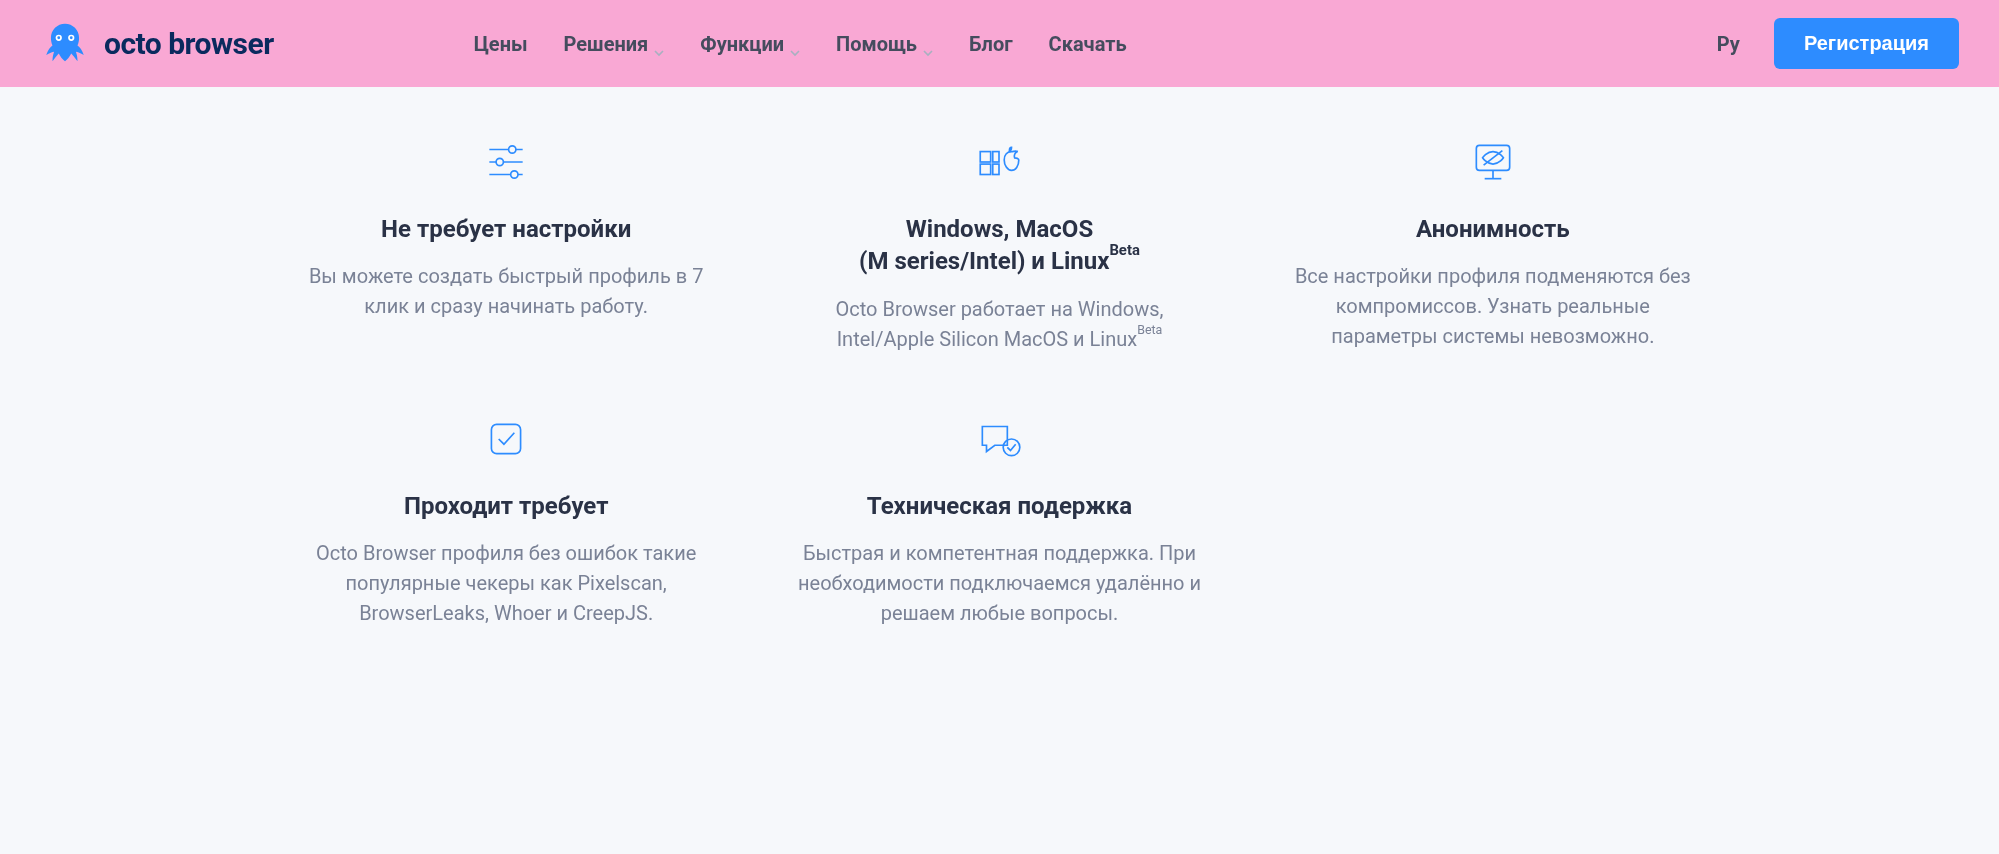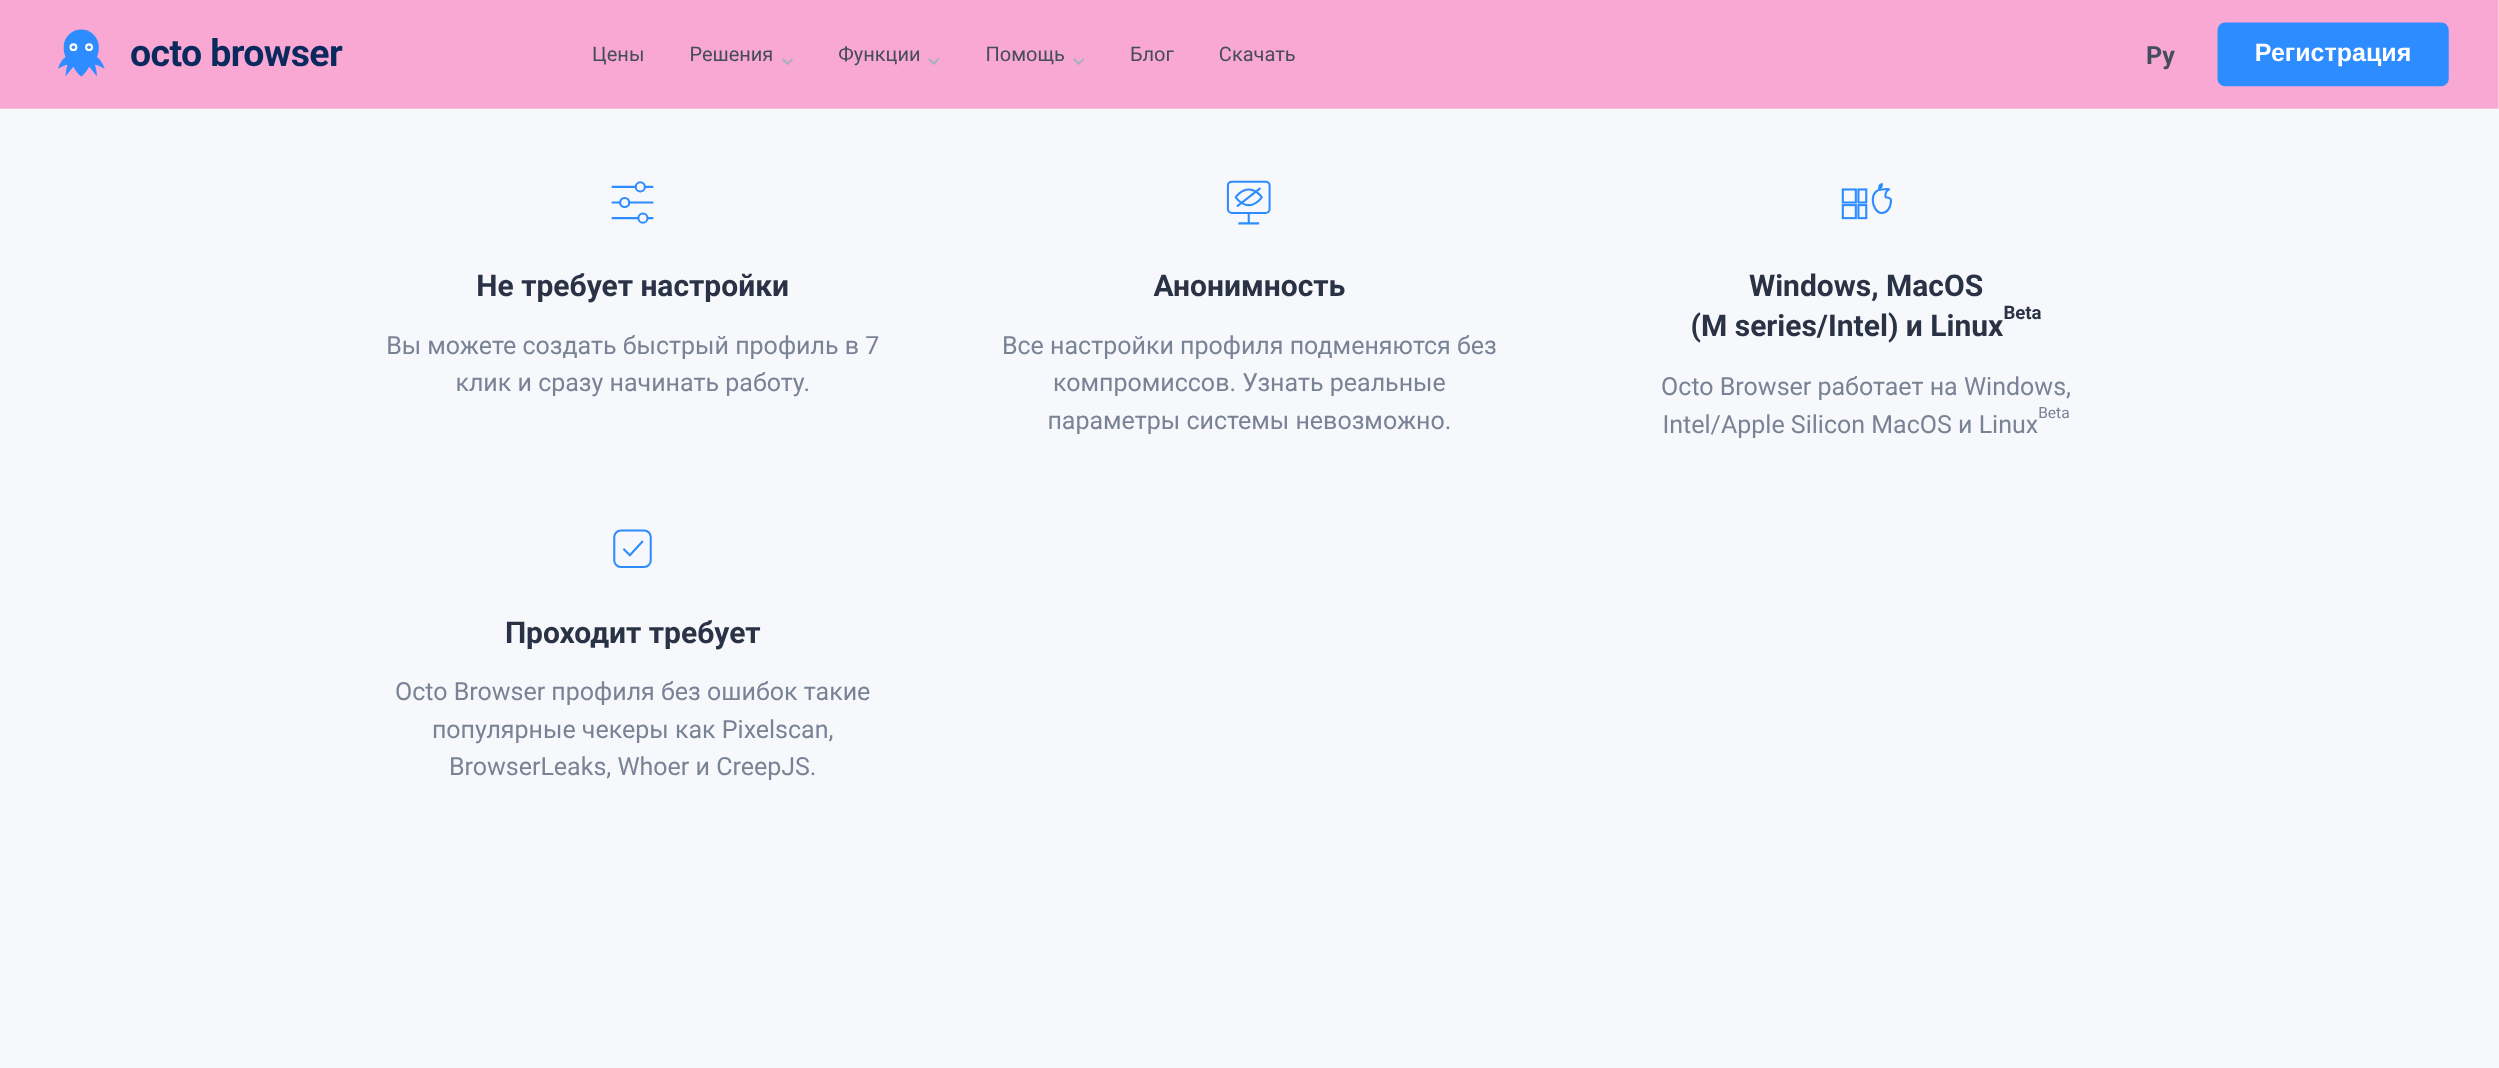--- a/index.html
+++ b/index.html
@@ -8,21 +8,21 @@
   background: #f9a8d4;
   display: flex;
   align-items: center;
   padding: 18px 40px;
   gap: 40px;
 }
 .logo { display: flex; align-items: center; gap: 14px; text-decoration: none; }
 .logo-mark { width: 50px; height: 50px; }
 .logo-text { font-size: 30px; font-weight: 700; color: #0a2a5e; letter-spacing: -0.5px; }
 .nav { display: flex; gap: 36px; margin-left: 160px; align-items: center; }
-.nav-item { display: flex; align-items: center; gap: 6px; font-size: 16px; color: #454c5e; cursor: pointer; font-weight: 400; justify-content: center; }
+.nav-item { display: flex; align-items: center; gap: 6px; font-size: 20px; color: #454c5e; cursor: pointer; font-weight: 700; justify-content: center; }
 .nav-item .chev { width: 10px; height: 10px; }
 .right { margin-left: auto; display: flex; align-items: center; gap: 28px; }
 .lang { display: flex; align-items: center; gap: 6px; font-size: 20px; color: #454c5e; cursor: pointer; font-weight: 700; }
 .register-btn {
   background: #2d8cff;
   color: #fff;
   border: none;
   padding: 14px 30px;
   font-size: 20px;
   font-weight: 600;
@@ -117,51 +117,62 @@
         <circle cx="32" cy="36" r="3.5" fill="#f6f8fb"></circle>
       </svg>
     </div>
     <h3 class="feature-title">Не требует настройки</h3>
     <p class="feature-desc">Вы можете создать быстрый профиль в 7 клик и сразу начинать работу.</p>
   </div>
 
   <div class="feature">
     <div class="feature-icon">
       <svg viewBox="0 0 48 48">
-        <rect x="8" y="8" width="32" height="24" rx="3"></rect>
-        <line x1="16" y1="40" x2="32" y2="40"></line>
-        <line x1="24" y1="32" x2="24" y2="40"></line>
-        <path d="M14 20s4-6 10-6 10 6 10 6-4 6-10 6-10-6-10-6z"></path>
-        <line x1="15" y1="27" x2="33" y2="13"></line>
-      </svg>
-    </div>
-    <h3 class="feature-title">Анонимность</h3>
-    <p class="feature-desc">Все настройки профиля подменяются без компромиссов. Узнать реальные параметры системы невозможно.</p>
-  </div>
-
-  <div class="feature">
-    <div class="feature-icon">
-      <svg viewBox="0 0 48 48">
         <rect x="6" y="14" width="10" height="10"></rect>
         <rect x="6" y="26" width="10" height="10"></rect>
         <rect x="18" y="14" width="6" height="10"></rect>
         <rect x="18" y="26" width="6" height="10"></rect>
         <path d="M36 14c-4 0-7 3-7 8s3 10 7 10 7-4 7-10c0-1-2-2-4-2-1-3 1-6 3-6-2-1-4 0-6 0z"></path>
         <path d="M36 10c0 2-1 3-2 3 0-2 1-3 2-3z"></path>
       </svg>
     </div>
     <h3 class="feature-title">Windows, MacOS<br>(M series/Intel) и Linux<sup>Beta</sup></h3>
     <p class="feature-desc">Octo Browser работает на Windows, Intel/Apple Silicon MacOS и Linux<sup>Beta</sup></p>
   </div>
 
   <div class="feature">
     <div class="feature-icon">
       <svg viewBox="0 0 48 48">
+        <rect x="8" y="8" width="32" height="24" rx="3"></rect>
+        <line x1="16" y1="40" x2="32" y2="40"></line>
+        <line x1="24" y1="32" x2="24" y2="40"></line>
+        <path d="M14 20s4-6 10-6 10 6 10 6-4 6-10 6-10-6-10-6z"></path>
+        <line x1="15" y1="27" x2="33" y2="13"></line>
+      </svg>
+    </div>
+    <h3 class="feature-title">Анонимность</h3>
+    <p class="feature-desc">Все настройки профиля подменяются без компромиссов. Узнать реальные параметры системы невозможно.</p>
+  </div>
+
+  <div class="feature">
+    <div class="feature-icon">
+      <svg viewBox="0 0 48 48">
         <rect x="10" y="10" width="28" height="28" rx="5"></rect>
         <path d="M17 24l5 5 10-11"></path>
       </svg>
     </div>
     <h3 class="feature-title">Проходит требует</h3>
     <p class="feature-desc">Octo Browser профиля без ошибок такие популярные чекеры как Pixelscan, BrowserLeaks, Whoer и CreepJS.</p>
   </div>
 
+  <div class="feature">
+    <div class="feature-icon">
+      <svg viewBox="0 0 48 48">
+        <path d="M8 12h24v18H20l-8 6v-6H8z"></path>
+        <circle cx="36" cy="32" r="8"></circle>
+        <path d="M32 32l3 3 5-6"></path>
+      </svg>
+    </div>
+    <h3 class="feature-title">Техническая подержка</h3>
+    <p class="feature-desc">Быстрая и компетентная поддержка. При необходимости подключаемся удалённо и решаем любые вопросы.</p>
+  </div>
 
 </section>
 
 </body></html>

